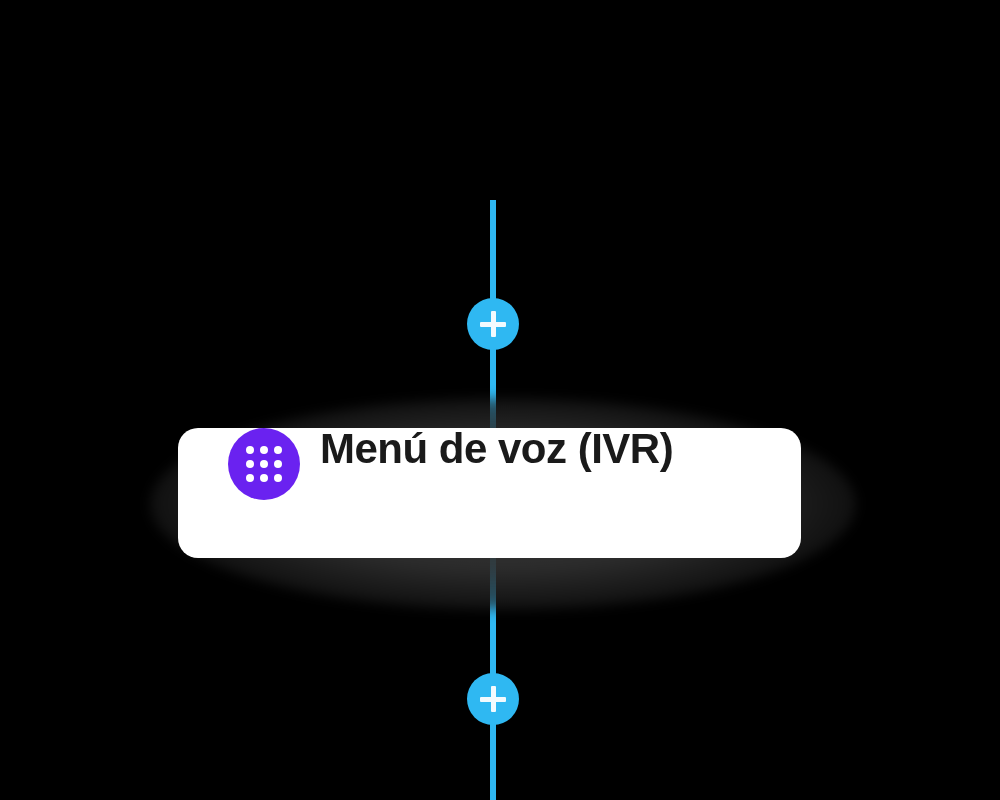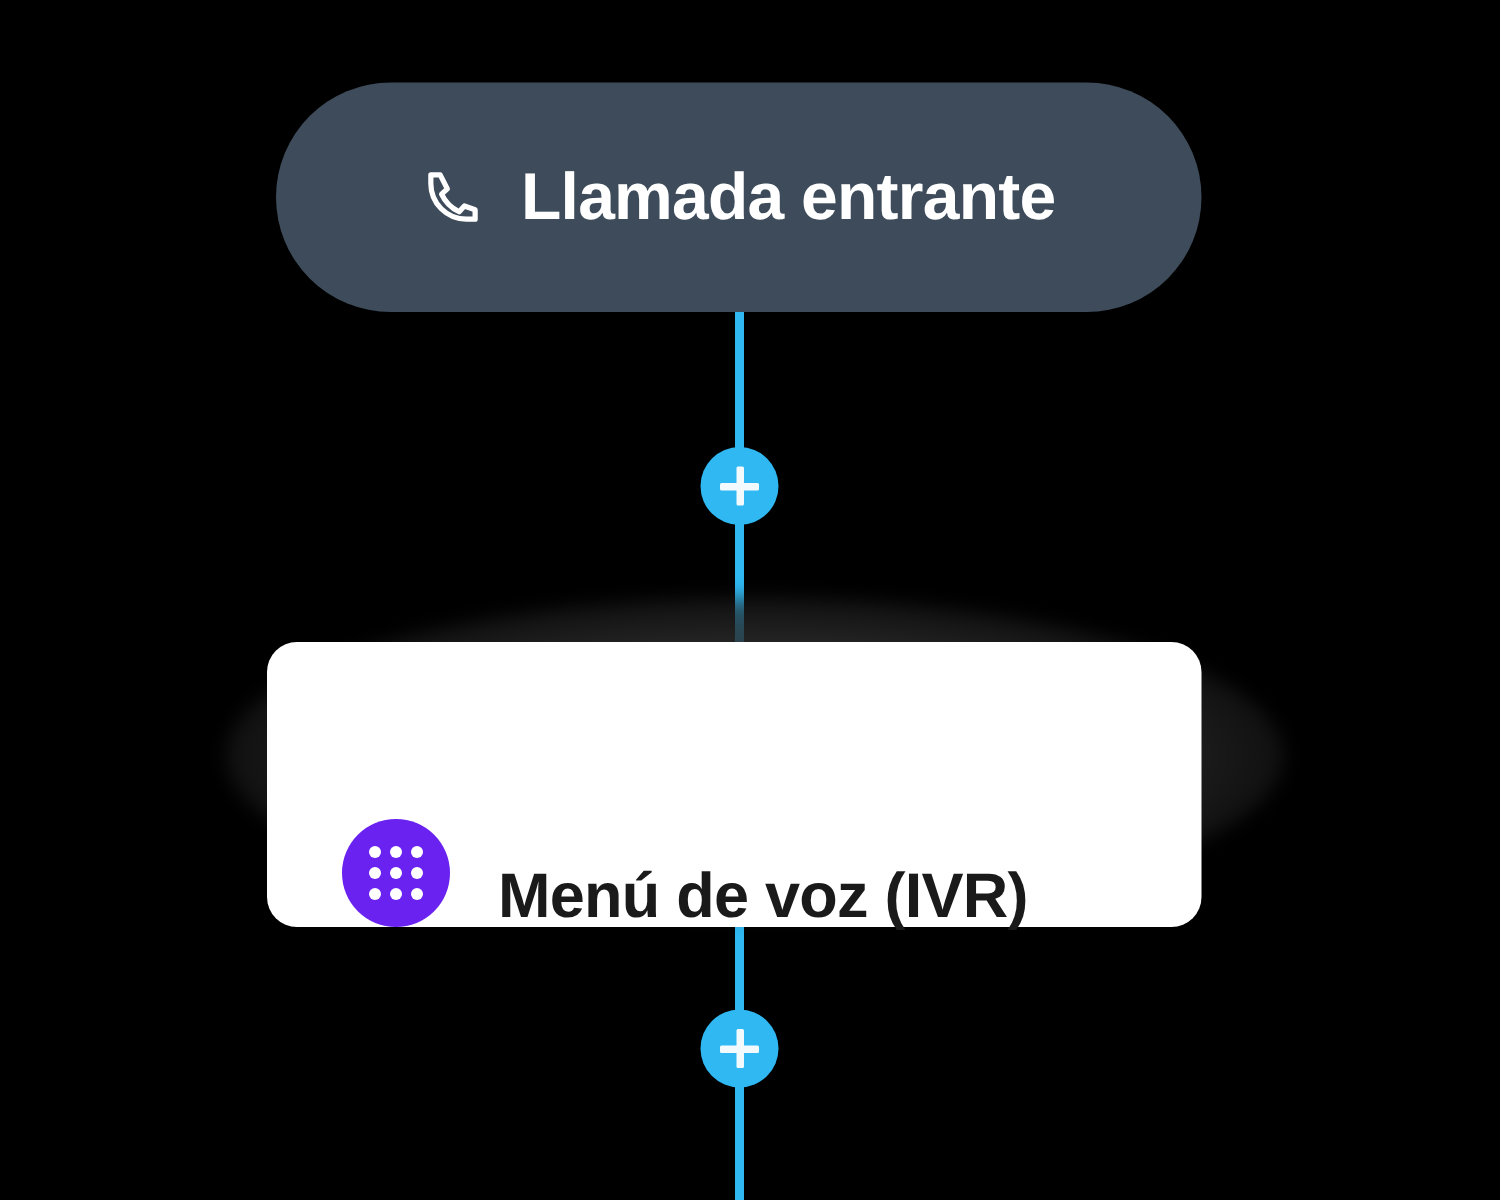--- a/index.html
+++ b/index.html
@@ -82,26 +82,26 @@
     z-index: 1;
     pointer-events: none;
   }
 
   
   .node-card {
     position: absolute;
     left: 178px;
     top: 428px;
     width: 623px;
-    height: 190px;
+    height: 130px;
     background: #FFFFFF;
     border-radius: 20px;
     display: flex;
-    align-items: flex-end;
-    gap: 32px;
+    align-items: flex-start;
+    gap: 20px;
     padding-left: 50px;
     box-sizing: border-box;
     z-index: 3;
   }
   .dial-badge {
     width: 72px;
     height: 72px;
     border-radius: 50%;
     background: #6A22F0;
     display: flex;
@@ -163,28 +163,20 @@
 </style>
 </head>
 <body>
 
 <div id="canvas">
 
   <div class="connector connector-top"></div>
   <div class="connector connector-middle"></div>
   <div class="connector connector-bottom"></div>
 
-  <div class="node-pill">
-    <span class="icon-wrap">
-      <svg class="phone-icon" viewBox="0 0 24 24" aria-hidden="true">
-        <path fill="none" stroke="#FFFFFF" stroke-width="1.9" stroke-linecap="round" stroke-linejoin="round" d="M6.8 3.6H3.4v3.2c0 7.1 5.8 12.9 12.9 12.9h3.2v-3.4l-3.9-1.4-1.9 2.1c-2.8-1.3-5.1-3.6-6.4-6.4l2.1-1.9L6.8 3.6z"></path>
-      </svg>
-    </span>
-    <span class="label">Llamada entrante</span>
-  </div>
 
   <div class="card-glow"></div>
 
   <div class="node-card">
     <span class="dial-badge">
       <span class="dial-grid">
         <i></i>
           <i></i>
           <i></i>
           <i></i>

